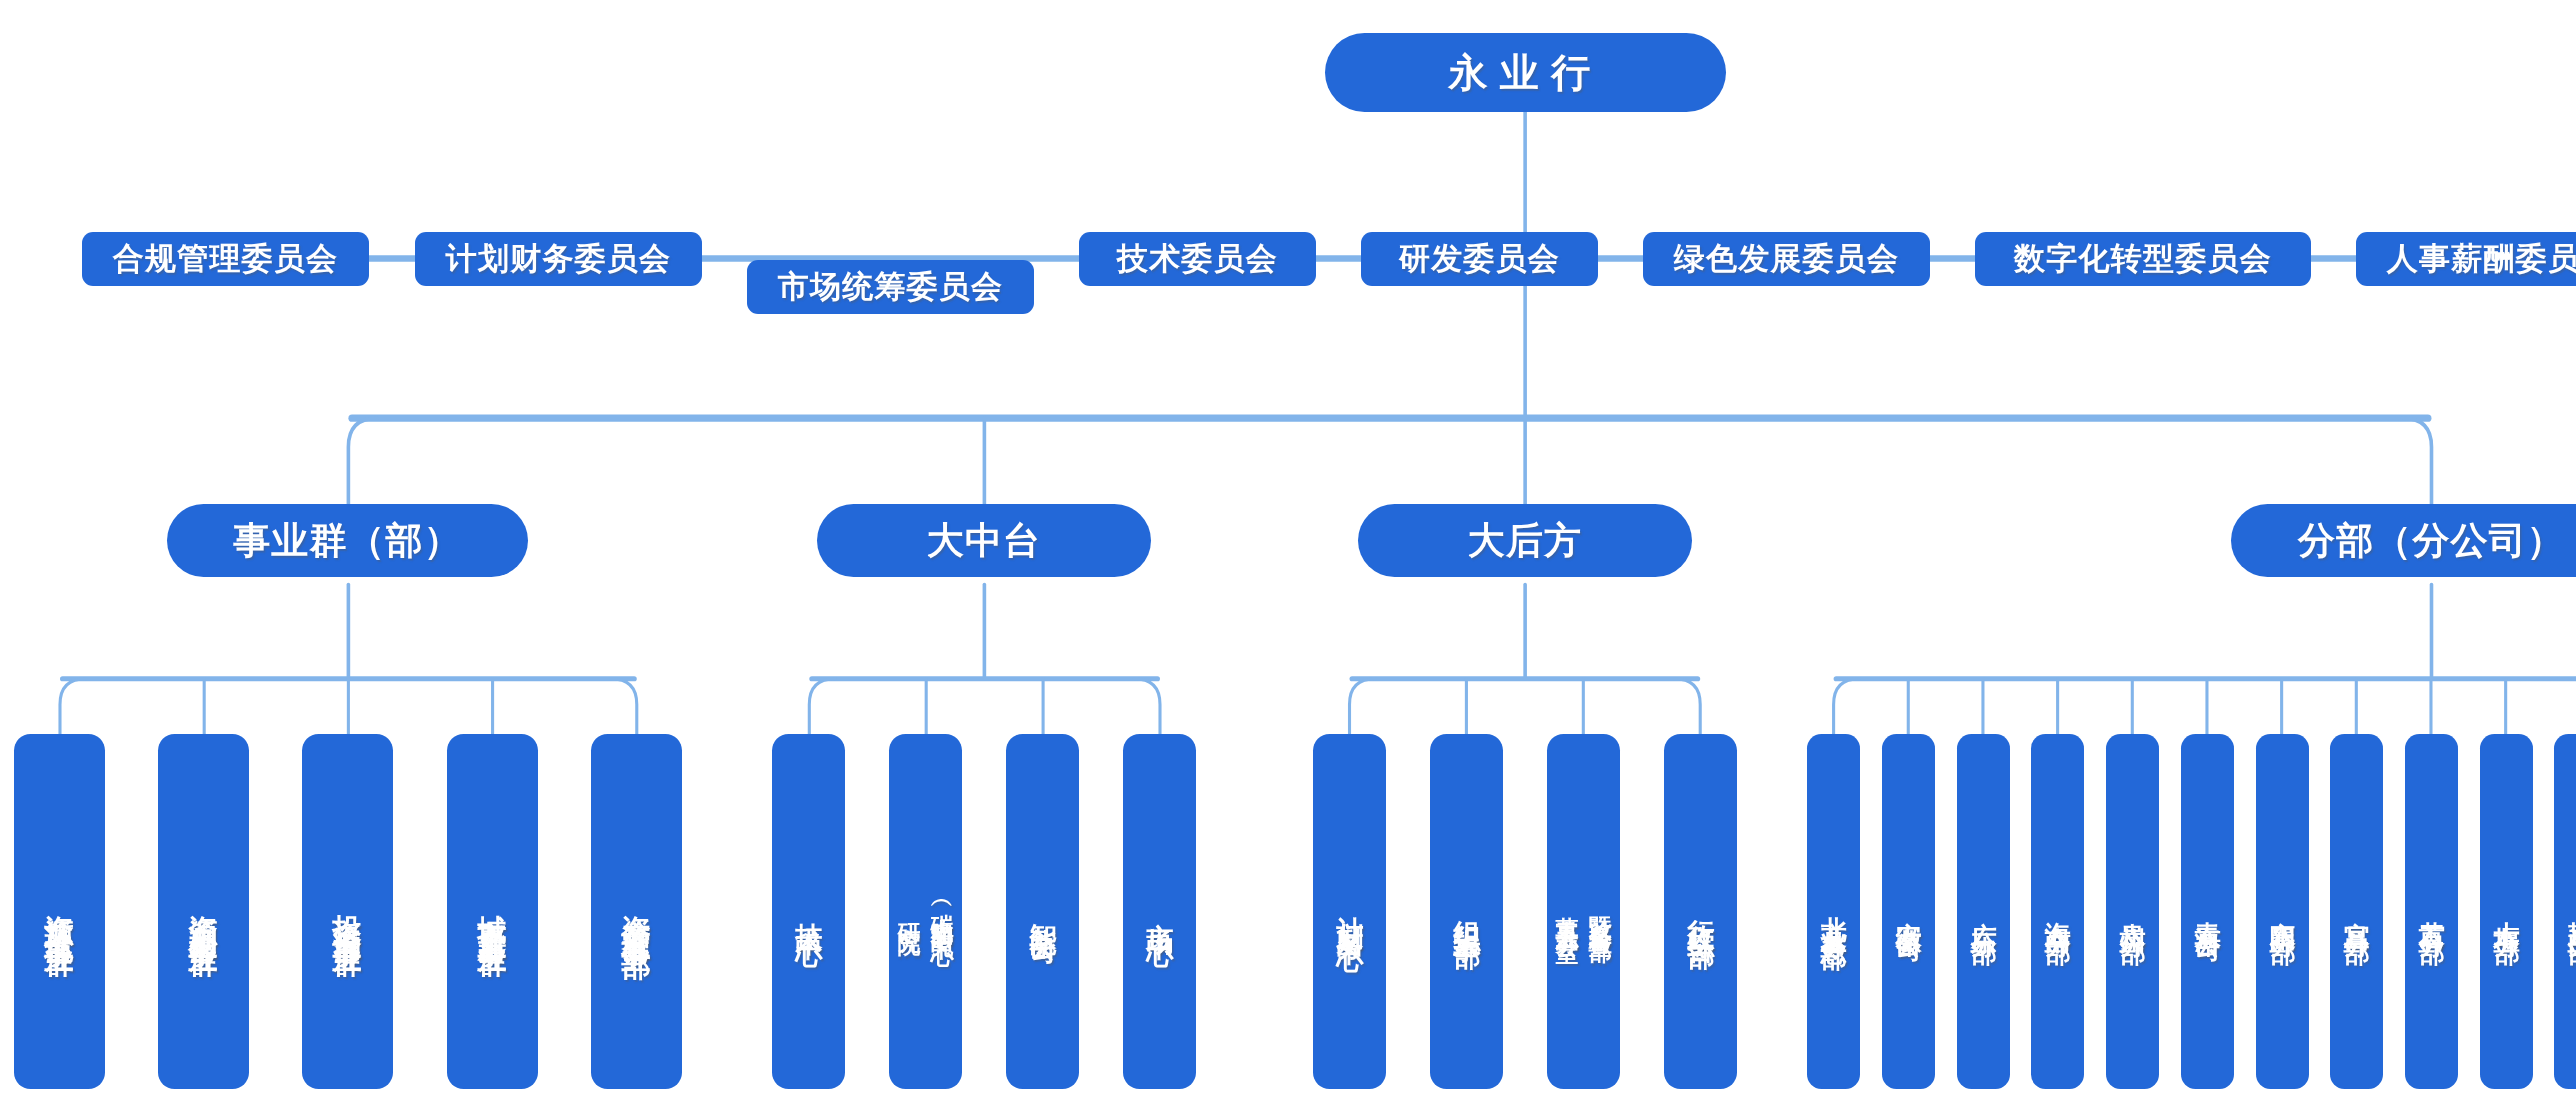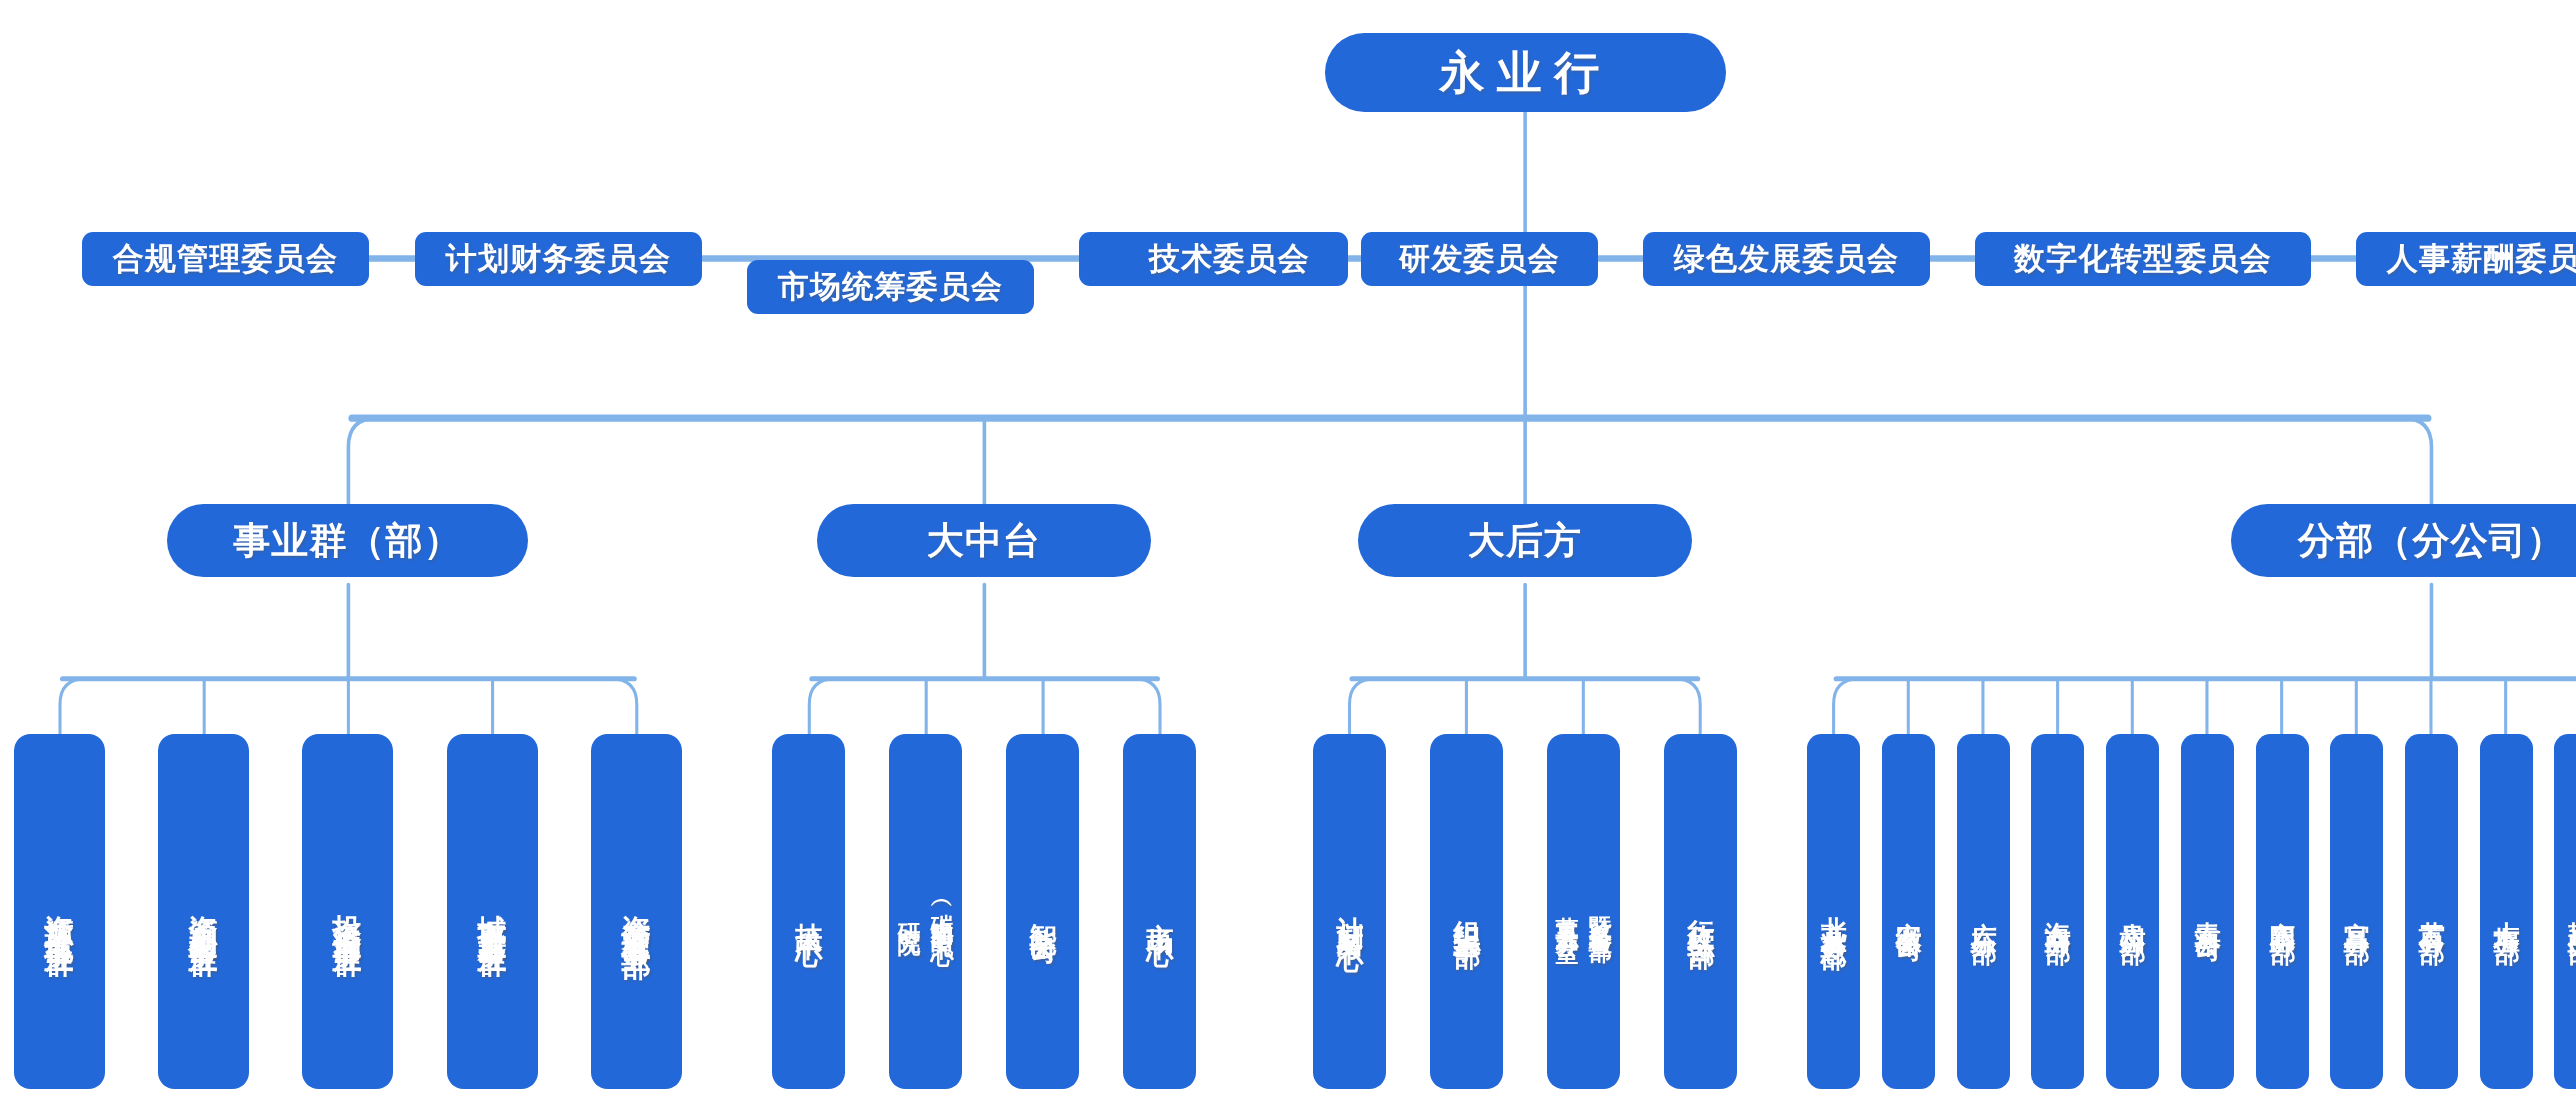--- a/index.html
+++ b/index.html
@@ -11,21 +11,21 @@
   .node{
     position:absolute;z-index:1;background:#2368d8;color:#ffffff;
     text-shadow:1.5px 2.1px 1.5px rgba(90,90,90,.35);
   }
   .committee{
     top:232px;height:54px;line-height:54px;border-radius:11px;
     text-align:center;font-size:31px;letter-spacing:.04em;
   }
   .rootpill{
     left:1325px;top:33px;width:401px;height:79px;line-height:79px;border-radius:40px;
-    text-align:center;font-size:45px;letter-spacing:12.4px;
+    text-align:center;font-size:39px;letter-spacing:12.4px;
   }
   .gpill{
     top:504px;height:73px;line-height:73px;border-radius:37px;
     text-align:center;font-size:37px;letter-spacing:.03em;
   }
   .dept{
     top:734px;height:355px;border-radius:16.5px;
     display:flex;align-items:center;justify-content:center;
   }
   .dept>span{
@@ -92,21 +92,21 @@
     <line x1="5444" y1="1318" x2="5444" y2="1430" stroke-width="6"></line>
     <line x1="5589" y1="1318" x2="5589" y2="1430" stroke-width="6"></line>
     <line x1="5734" y1="1318" x2="5734" y2="1430" stroke-width="6"></line>
   </svg>
 
   <div class="node rootpill">永业行</div>
 
   <div class="node committee" style="left:82px;width:287px;">合规管理委员会</div>
   <div class="node committee" style="left:415px;width:287px;text-align:center;">计划财务委员会</div>
   <div class="node committee" style="left:747px;width:287px;margin-top:28px;">市场统筹委员会</div>
-  <div class="node committee" style="left:1079px;width:237px;padding-left:32px;">技术委员会</div>
+  <div class="node committee" style="left:1079px;width:237px;">技术委员会</div>
   <div class="node committee" style="left:1361px;width:237px;">研发委员会</div>
   <div class="node committee" style="left:1643px;width:287px;">绿色发展委员会</div>
   <div class="node committee" style="left:1975px;width:336px;">数字化转型委员会</div>
   <div class="node committee" style="left:2356px;width:287px;">人事薪酬委员会</div>
 
   <div class="node gpill" style="left:167px;width:361px;">事业群（部）</div>
   <div class="node gpill" style="left:817px;width:334px;">大中台</div>
   <div class="node gpill" style="left:1358px;width:334px;">大后方</div>
   <div class="node gpill" style="left:2231px;width:401px;">分部（分公司）</div>
 

